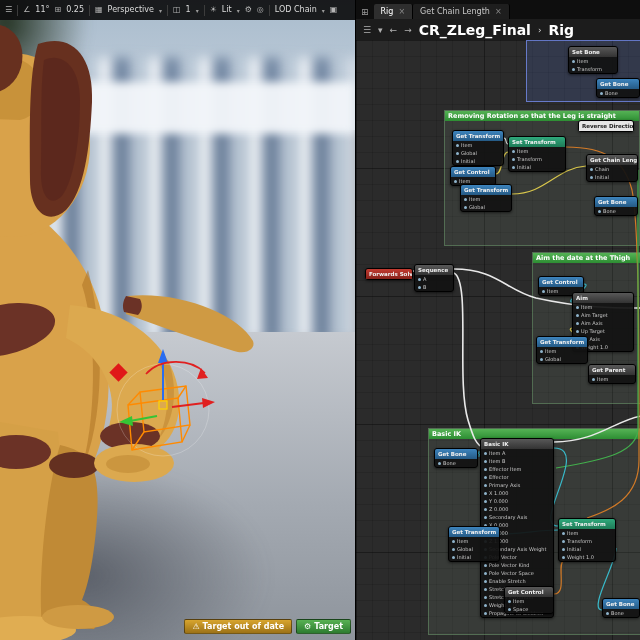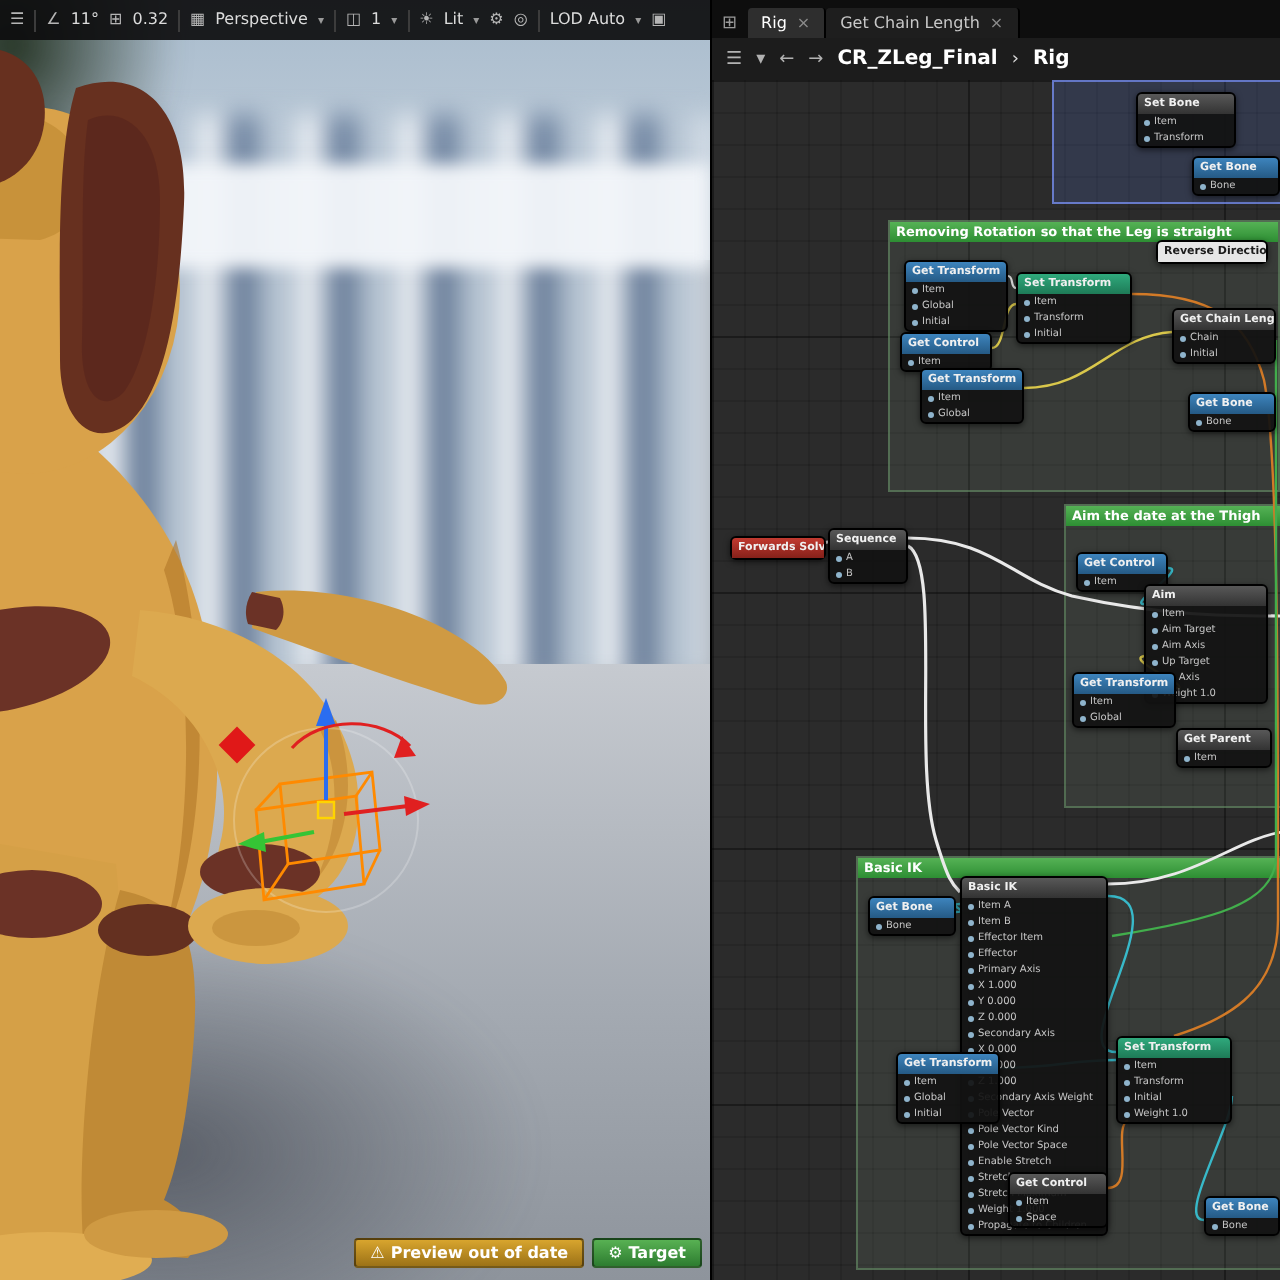--- a/index.html
+++ b/index.html
@@ -40,21 +40,21 @@
   .gpanel{position:absolute;left:355px;top:0;width:285px;height:640px;background:#141414;border-left:1px solid #000;}
   .tabbar{height:19px;background:#0e0e0e;display:flex;align-items:flex-end;}
   .tb-icon{color:#9a9a9a;font-size:9px;padding:0 5px 2px 5px;}
   .tab{display:flex;align-items:center;gap:5px;padding:0 7px;font-size:8px;color:#c8c8c8;
        background:#1e1e1e;border-right:1px solid #000;height:15px;border-radius:2px 2px 0 0;}
   .tab.active{background:#2e2e2e;color:#fff;}
   .tab .x{color:#8a8a8a;font-size:8px;}
   .navbar{height:21px;background:#1c1c1c;border-bottom:1px solid #000;display:flex;align-items:center;
           gap:7px;padding:0 7px;}
   .nv{color:#b2b2b2;font-size:9px;}
-  .bc{color:#fff;font-weight:bold;font-size:10px;}
+  .bc{color:#fff;font-weight:bold;font-size:14px;}
   .bc-sep{color:#d8d8d8;font-size:9px;}
 
   .graph{position:absolute;left:0;top:40px;width:285px;height:600px;overflow:hidden;background:#2b2b2b;
     background-image:
       linear-gradient(rgba(0,0,0,.28) 1px, transparent 1px),
       linear-gradient(90deg, rgba(0,0,0,.28) 1px, transparent 1px),
       linear-gradient(rgba(0,0,0,.12) 1px, transparent 1px),
       linear-gradient(90deg, rgba(0,0,0,.12) 1px, transparent 1px);
     background-size:128px 128px,128px 128px,16px 16px,16px 16px;}
   .sel{position:absolute;left:170px;top:0;width:115px;height:60px;background:rgba(90,120,220,.18);
@@ -138,45 +138,45 @@
         <rect x="159" y="401" width="8" height="8" fill="none" stroke="#ffd400" stroke-width="1.2"></rect>
       </svg>
     </div>
 
     <div class="vp-toolbar">
       <span class="ti">☰</span>
       <span class="sep"></span>
       <span class="ti">∠</span>
       <span class="tl">11°</span>
       <span class="ti">⊞</span>
-      <span class="tl">0.32</span>
+      <span class="tl">0.25</span>
       <span class="sep"></span>
       <span class="ti">▦</span>
       <span class="tl">Perspective</span>
       <span class="caret">▾</span>
       <span class="sep"></span>
       <span class="ti">◫</span>
       <span class="tl">1</span>
       <span class="caret">▾</span>
       <span class="sep"></span>
       <span class="ti">☀</span>
       <span class="tl">Lit</span>
       <span class="caret">▾</span>
       <span class="ti">⚙</span>
       <span class="ti">◎</span>
       <span class="sep"></span>
-      <span class="tl">LOD Auto</span>
+      <span class="tl">LOD Chain</span>
       <span class="caret">▾</span>
       <span class="ti">▣</span>
     </div>
 
     <div class="vp-compile">
       <div class="btn warn">
         <span class="bi">⚠</span>
-        <span>Preview out of date</span>
+        <span>Target out of date</span>
       </div>
       <div class="btn ok">
         <span class="bi">⚙</span>
         <span>Target</span>
       </div>
     </div>
   </div>
 
   <div class="gpanel">
     <div class="tabbar">

